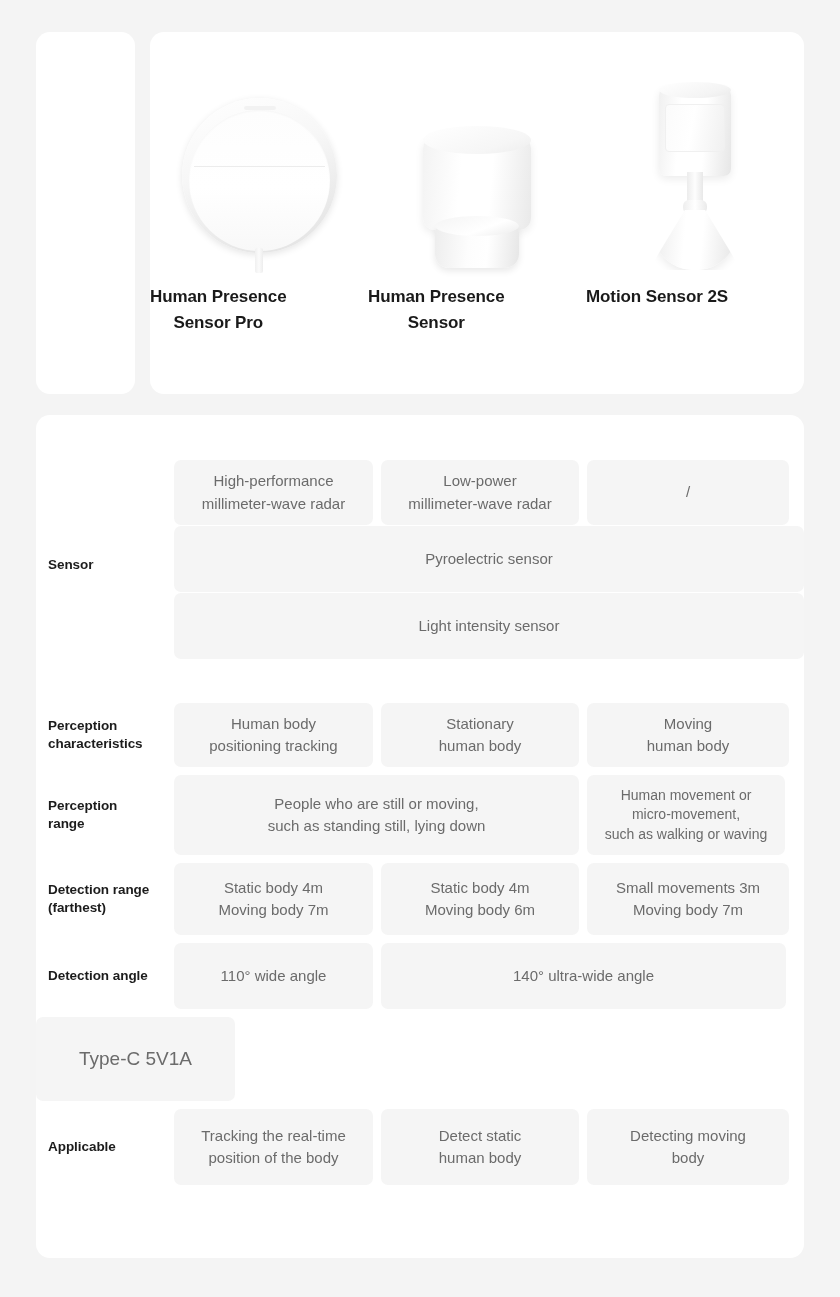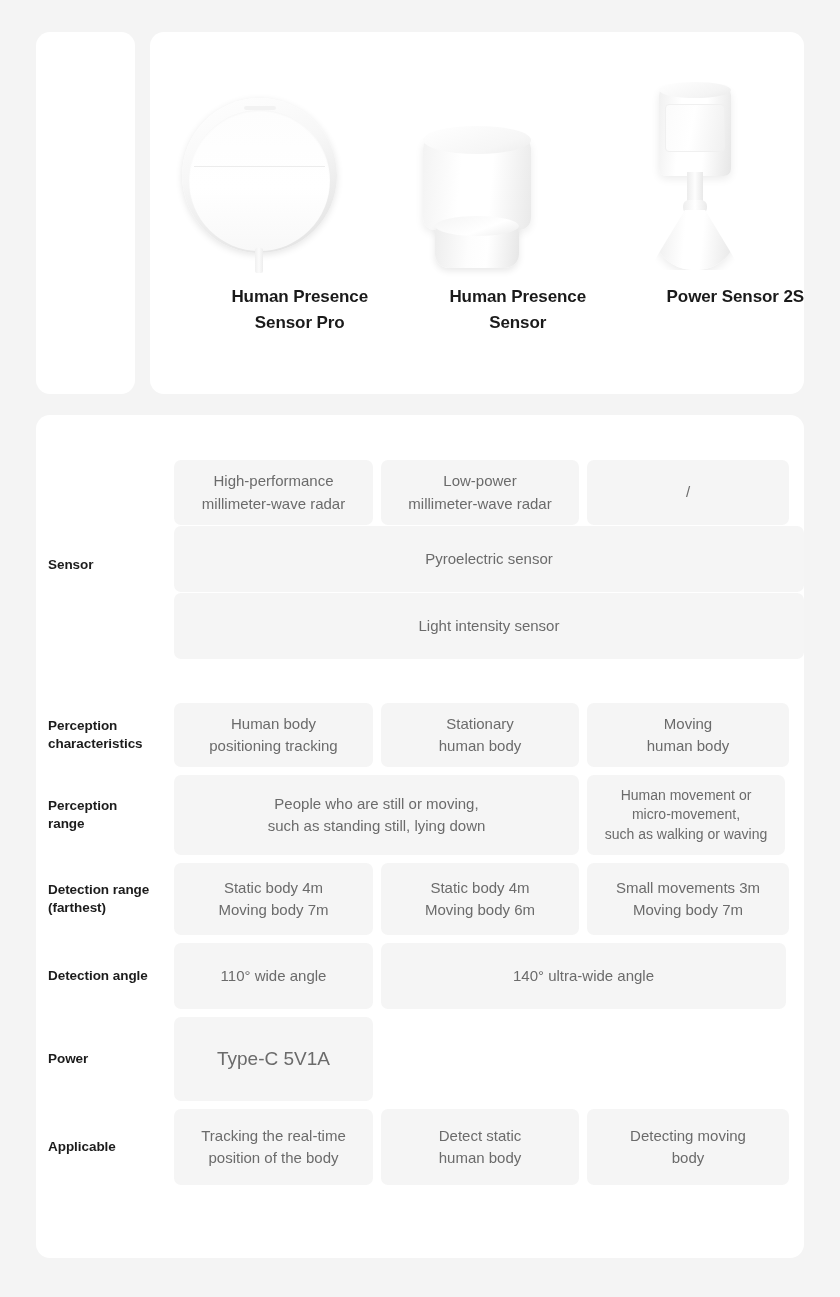--- a/index.html
+++ b/index.html
@@ -51,21 +51,21 @@
     align-items: flex-start;
     justify-content: space-around;
     padding: 0;
   }
 
   .product {
     width: 218px;
     height: 362px;
     display: flex;
     flex-direction: column;
-    align-items: flex-end;
+    align-items: flex-start;
   }
 
   .product-image {
     height: 252px;
     width: 100%;
     display: flex;
     align-items: flex-end;
     justify-content: center;
     padding-bottom: 4px;
   }
@@ -329,21 +329,21 @@
           <div class="dev-motion">
             <div class="head"></div>
             <div class="cap"></div>
             <div class="lens"></div>
             <div class="neck"></div>
             <div class="joint"></div>
             <div class="cone"></div>
           </div>
         </div>
         <div class="product-name">
-          <span>Power Sensor 2S</span>
+          <span>Motion Sensor 2S</span>
         </div>
       </div>
 
     </div>
   </div>
 
   <div class="spec-card">
     <div class="spec-grid" id="spec-grid">
         <div class="row" style="position: absolute; left: 0px; top: 45px; width: 768px; height: 211px;">
           <div class="label-col">
@@ -433,23 +433,20 @@
               <div class="cell c1" style="height: 100%;">
                 <span>110° wide angle</span>
               </div>
               <div class="cell span2" style="height: 100%;">
                 <span>140° ultra-wide angle</span>
               </div>
             </div>
           </div>
         </div>
         <div class="row" style="position: absolute; left: 0px; top: 602px; width: 768px; height: 84px;">
-          <div class="label-col">
-            <div class="row-label">Power</div>
-          </div>
           <div class="sensor-stack">
             <div class="line" style="height: 84px;">
               <div class="cell c1 big" style="height: 100%;">
                 <span>Type-C 5V1A</span>
               </div>
             </div>
           </div>
         </div>
         <div class="row" style="position: absolute; left: 0px; top: 694px; width: 768px; height: 76px;">
           <div class="label-col">

